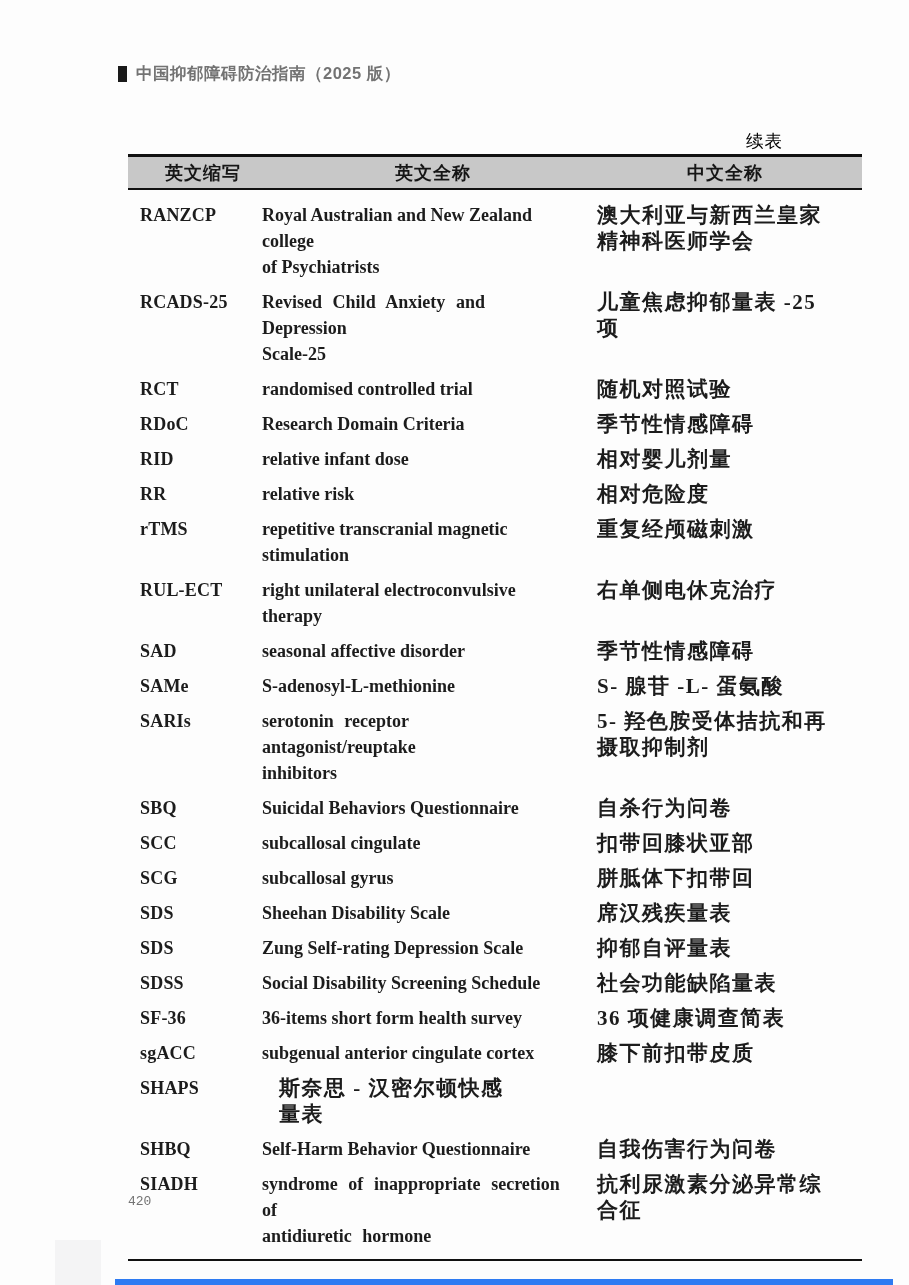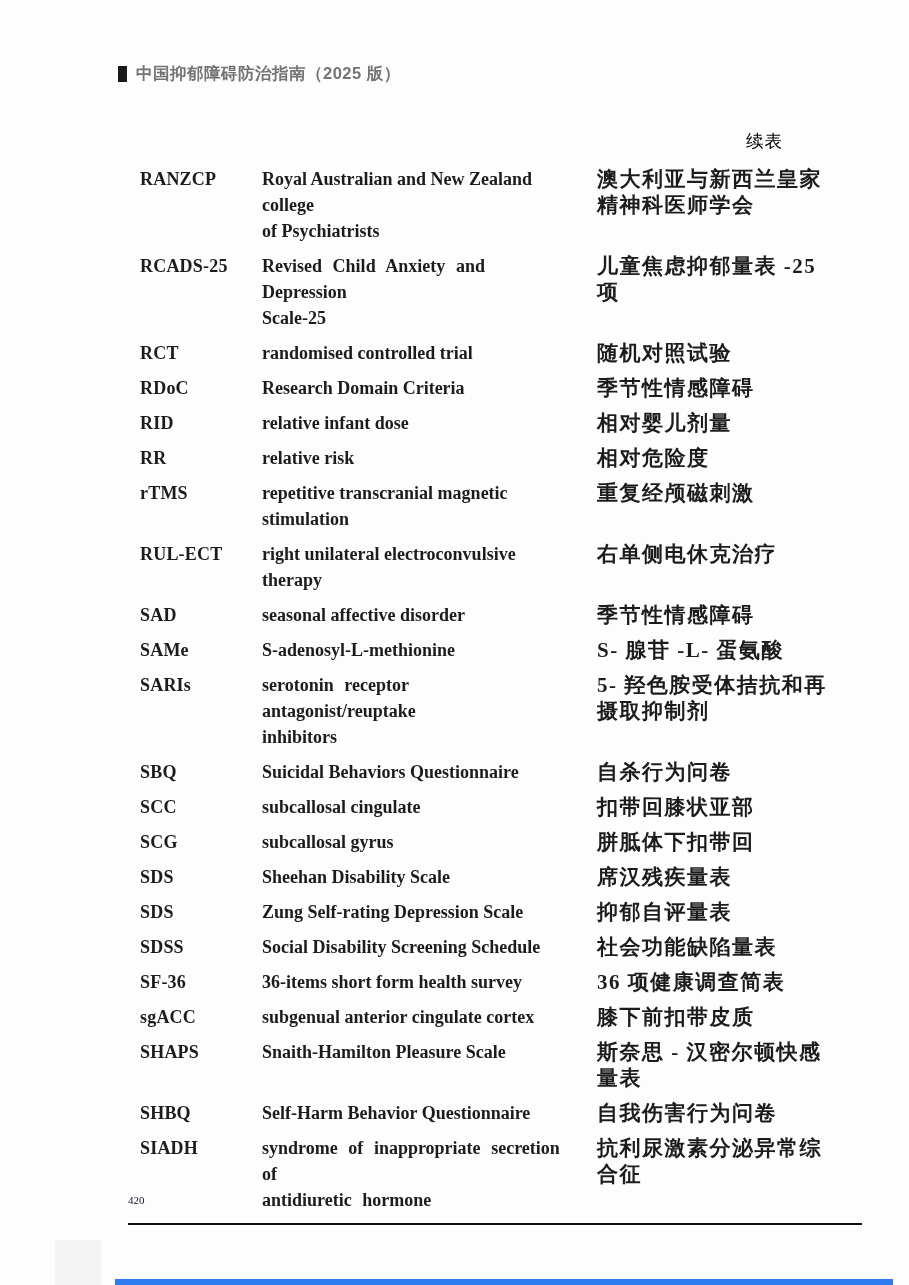--- a/index.html
+++ b/index.html
@@ -70,22 +70,22 @@
   .c-zh {
     font-size: 21px; line-height: 26px;
     letter-spacing: 1.5px;
     padding-left: 17px;
     white-space: pre-line;
   }
 
   
   .page-number {
     position: absolute; top: 1194px; left: 128px;
-    font-family: Liberation Serif, serif;
-    font-size: 11px; color: #0f172a;
+    font-family: Liberation Mono, monospace;
+    font-size: 13px; color: #737373;
   }
 
   
   .scan-smudge {
     position: absolute; left: 55px; top: 1240px; width: 46px; height: 45px;
     background: #f4f4f5;
   }
 
   
   .bottom-bar {
@@ -96,20 +96,25 @@
 <body>
 
 <div class="page-header">
   <span class="head-bar"></span>
   <span class="head-title">中国抑郁障碍防治指南（2025 版）</span>
 </div>
 
 <div class="continued">续表</div>
 
 <div class="abbr-table">
+  <div class="t-head" style="background: rgb(200, 200, 200);">
+    <div class="hcell">英文缩写</div>
+    <div class="hcell">英文全称</div>
+    <div class="hcell">中文全称</div>
+  </div>
   <div class="t-body">
   <div class="t-row">
     <div class="c-abbr">RANZCP</div>
     <div class="c-en">Royal Australian and New Zealand college
 of Psychiatrists</div>
     <div class="c-zh">澳大利亚与新西兰皇家
 精神科医师学会</div>
   </div>
 
   <div class="t-row">
@@ -220,21 +225,20 @@
   </div>
 
   <div class="t-row">
     <div class="c-abbr">sgACC</div>
     <div class="c-en">subgenual anterior cingulate cortex</div>
     <div class="c-zh">膝下前扣带皮质</div>
   </div>
 
   <div class="t-row">
     <div class="c-abbr">SHAPS</div>
-    <div class="c-en">Snaith-Hamilton Pleasure Scale</div>
     <div class="c-zh">斯奈思 - 汉密尔顿快感
 量表</div>
   </div>
 
   <div class="t-row">
     <div class="c-abbr">SHBQ</div>
     <div class="c-en">Self-Harm Behavior Questionnaire</div>
     <div class="c-zh">自我伤害行为问卷</div>
   </div>
 

